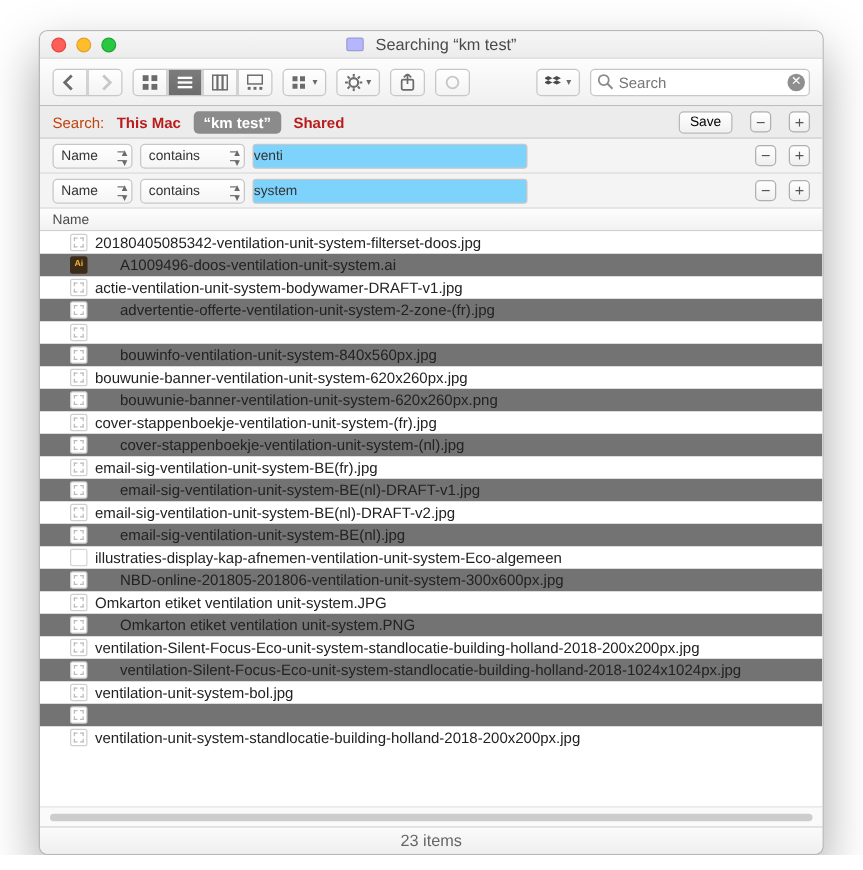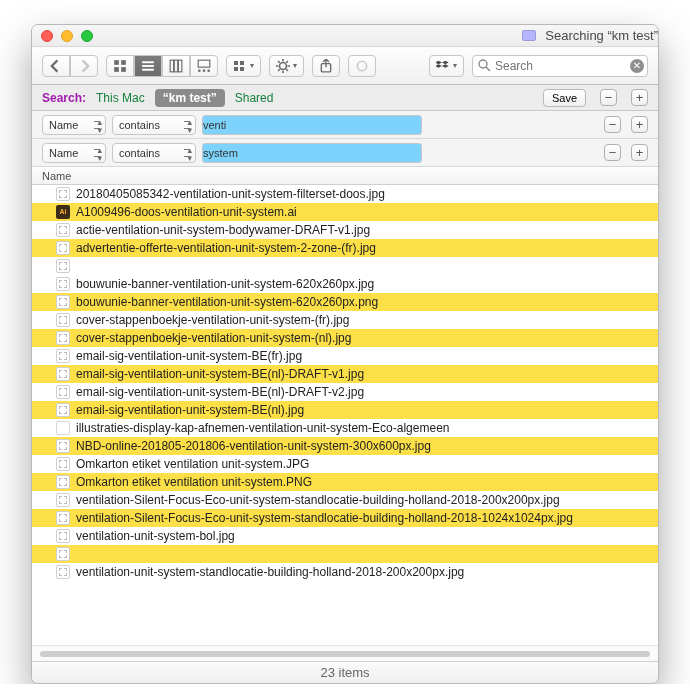--- a/index.html
+++ b/index.html
@@ -9,41 +9,41 @@
     border: 1px solid #b8b8b8; border-radius: 7px; overflow: hidden;
     box-shadow: 0 18px 40px rgba(0,0,0,0.35);
   }
   
   .titlebar { height: 22px; position: relative; background: linear-gradient(#f6f6f6,#ececec); border-bottom: 1px solid #d7d7d7; }
   .traffic { position: absolute; left: 9px; top: 5px; display: flex; gap: 8px; }
   .dot { width: 12px; height: 12px; border-radius: 50%; }
   .dot.red { background: #ff5f57; border: 0.5px solid #e24640; }
   .dot.yel { background: #ffbd2e; border: 0.5px solid #e1a124; }
   .dot.grn { background: #28c940; border: 0.5px solid #1fa331; }
-  .title { text-align: right; font-size: 13px; color: #4a4a4a; line-height: 22px; }
+  .title { text-align: center; font-size: 13px; color: #4a4a4a; line-height: 22px; }
   .title .folder-dot { display:inline-block; width:14px; height:11px; border-radius:2px; background:#b6b6ff; border:1px solid #9b9bd6; margin-right:6px; vertical-align:-1px; }
   
   .toolbar { height: 38px; background: linear-gradient(#fdfdfd,#f0f0f0); border-bottom: 1px solid #bdbdbd; display:flex; align-items:center; padding: 0 10px; gap:8px; }
   .btn-group { display:flex; }
   .tbtn { height:22px; min-width:26px; padding:0 6px; background: linear-gradient(#ffffff,#f3f3f3); border:1px solid #c7c7c7; display:flex; align-items:center; justify-content:center; color:#555; font-size:13px; }
   .tbtn:first-child { border-radius:4px 0 0 4px; }
   .tbtn:last-child { border-radius:0 4px 4px 0; }
   .tbtn.only { border-radius:4px; }
   .tbtn.active { background: linear-gradient(#7c7c7c,#6c6c6c); color:#fff; }
   .tbtn.disabled { color:#bbb; }
   .tbtn svg { width:14px; height:14px; }
   .spacer { flex:1; }
   .search-field { position:relative; width:176px; }
   .search-field input { width:100%; height:22px; border-radius:4px; border:1px solid #c7c7c7; background:#fff; padding:0 22px; font-size:12px; color:#333; outline:none; }
   .search-field .mag { position:absolute; left:6px; top:4px; color:#8a8a8a; }
   .search-field .clear { position:absolute; right:4px; top:4px; width:14px; height:14px; border-radius:50%; background:#8f8f8f; color:#fff; font-size:10px; line-height:14px; text-align:center; }
   
   .scopebar { height:26px; background:#ececec; border-bottom:1px solid #c8c8c8; display:flex; align-items:center; padding:0 10px; gap:10px; font-size:12px; }
-  .scopebar .lbl { color:#a21caf; font-weight:700; }
-  .scopebar .opt { color:#15803d; font-weight:400; }
+  .scopebar .lbl { color:#c2410c; font-weight:400; }
+  .scopebar .opt { color:#b91c1c; font-weight:700; }
   .pill { background:#8b8b8b; color:#fff; border-radius:4px; padding:2px 8px; font-weight:600; }
   .save-btn { margin-left:auto; height:18px; padding:0 8px; font-size:11px; border:1px solid #b9b9b9; border-radius:4px; background:linear-gradient(#fff,#f0f0f0); display:flex; align-items:center; }
   .circ-btn { width:17px; height:17px; border:1px solid #b0b0b0; border-radius:4px; background:linear-gradient(#fff,#efefef); display:flex; align-items:center; justify-content:center; font-size:13px; color:#555; line-height:0; margin-left:4px; }
   
   .filter-row { height:28px; background:#f4f4f4; border-bottom:1px solid #d6d6d6; display:flex; align-items:center; padding:0 10px; gap:6px; }
   .sel { height:20px; border:1px solid #c7c7c7; border-radius:4px; background:linear-gradient(#fff,#f5f5f5); padding:0 16px 0 6px; font-size:11px; color:#333; position:relative; display:flex; align-items:center; }
   .sel::after { content:""; position:absolute; right:4px; top:3px; width:8px; height:12px;
     background:
       linear-gradient(#777,#777) no-repeat center 2px/6px 1px,
       linear-gradient(#777,#777) no-repeat center 9px/6px 1px;
@@ -52,21 +52,21 @@
   .sel .chev { position:absolute; right:3px; top:2px; font-size:9px; line-height:8px; color:#6a6a6a; }
   .sel.attr { width:64px; }
   .sel.op   { width:84px; }
   .txt { height:20px; width:220px; border:1px solid #c7c7c7; border-radius:3px; background:#7dd3fc; padding:0 0; font-size:11px; color:#333; }
   .filter-row .spacer { flex:1; }
   
   .colhead { height:18px; background:linear-gradient(#fdfdfd,#f2f2f2); border-bottom:1px solid #cfcfcf; display:flex; align-items:center; padding:0 10px; font-size:11px; color:#4d4d4d; }
   
   .list { background:#fff; height:460px; overflow:hidden; }
   .row { height:18px; display:flex; align-items:center; padding:0 10px 0 24px; font-size:12px; color:#222; white-space:nowrap; }
-  .row.alt { background:#fde047; }
+  .row.alt { background:#737373;gap:20px; }
   .row .fico { width:14px; height:14px; margin-right:6px; display:flex; align-items:center; justify-content:center; flex-shrink:0; }
   .row .fico.jpeg { border:1px solid #cfcfcf; border-radius:2px; background:#fff; position:relative; }
   .row .fico.jpeg::before { content:""; position:absolute; inset:2px; border:1px dashed #bdbdbd; }
   .row .fico.ai { background:#3b2c1a; border-radius:2px; color:#f7b135; font-size:7px; font-weight:700; line-height:14px; text-align:center; }
   .row .fico.blank { border:1px solid #d6d6d6; border-radius:2px; background:#fff; }
   
   .scroll-strip { height:16px; background:#fafafa; border-top:1px solid #e3e3e3; position:relative; }
   .scroll-strip .thumb { position:absolute; left:8px; right:8px; top:5px; height:6px; border-radius:3px; background:#cdcdcd; }
   
   .status { height:22px; background:linear-gradient(#fbfbfb,#efefef); border-top:1px solid #cfcfcf; text-align:center; font-size:13px; color:#666; line-height:22px; }
@@ -248,20 +248,24 @@
         <span class="fico jpeg"></span>
         <span>actie-ventilation-unit-system-bodywamer-DRAFT-v1.jpg</span>
       </div>
       <div class="row alt">
         <span class="fico jpeg"></span>
         <span>advertentie-offerte-ventilation-unit-system-2-zone-(fr).jpg</span>
       </div>
       <div class="row">
         <span class="fico jpeg"></span>
       </div>
+      <div class="row alt">
+        <span class="fico jpeg"></span>
+        <span>bouwinfo-ventilation-unit-system-840x560px.jpg</span>
+      </div>
       <div class="row">
         <span class="fico jpeg"></span>
         <span>bouwunie-banner-ventilation-unit-system-620x260px.jpg</span>
       </div>
       <div class="row alt">
         <span class="fico jpeg"></span>
         <span>bouwunie-banner-ventilation-unit-system-620x260px.png</span>
       </div>
       <div class="row">
         <span class="fico jpeg"></span>

